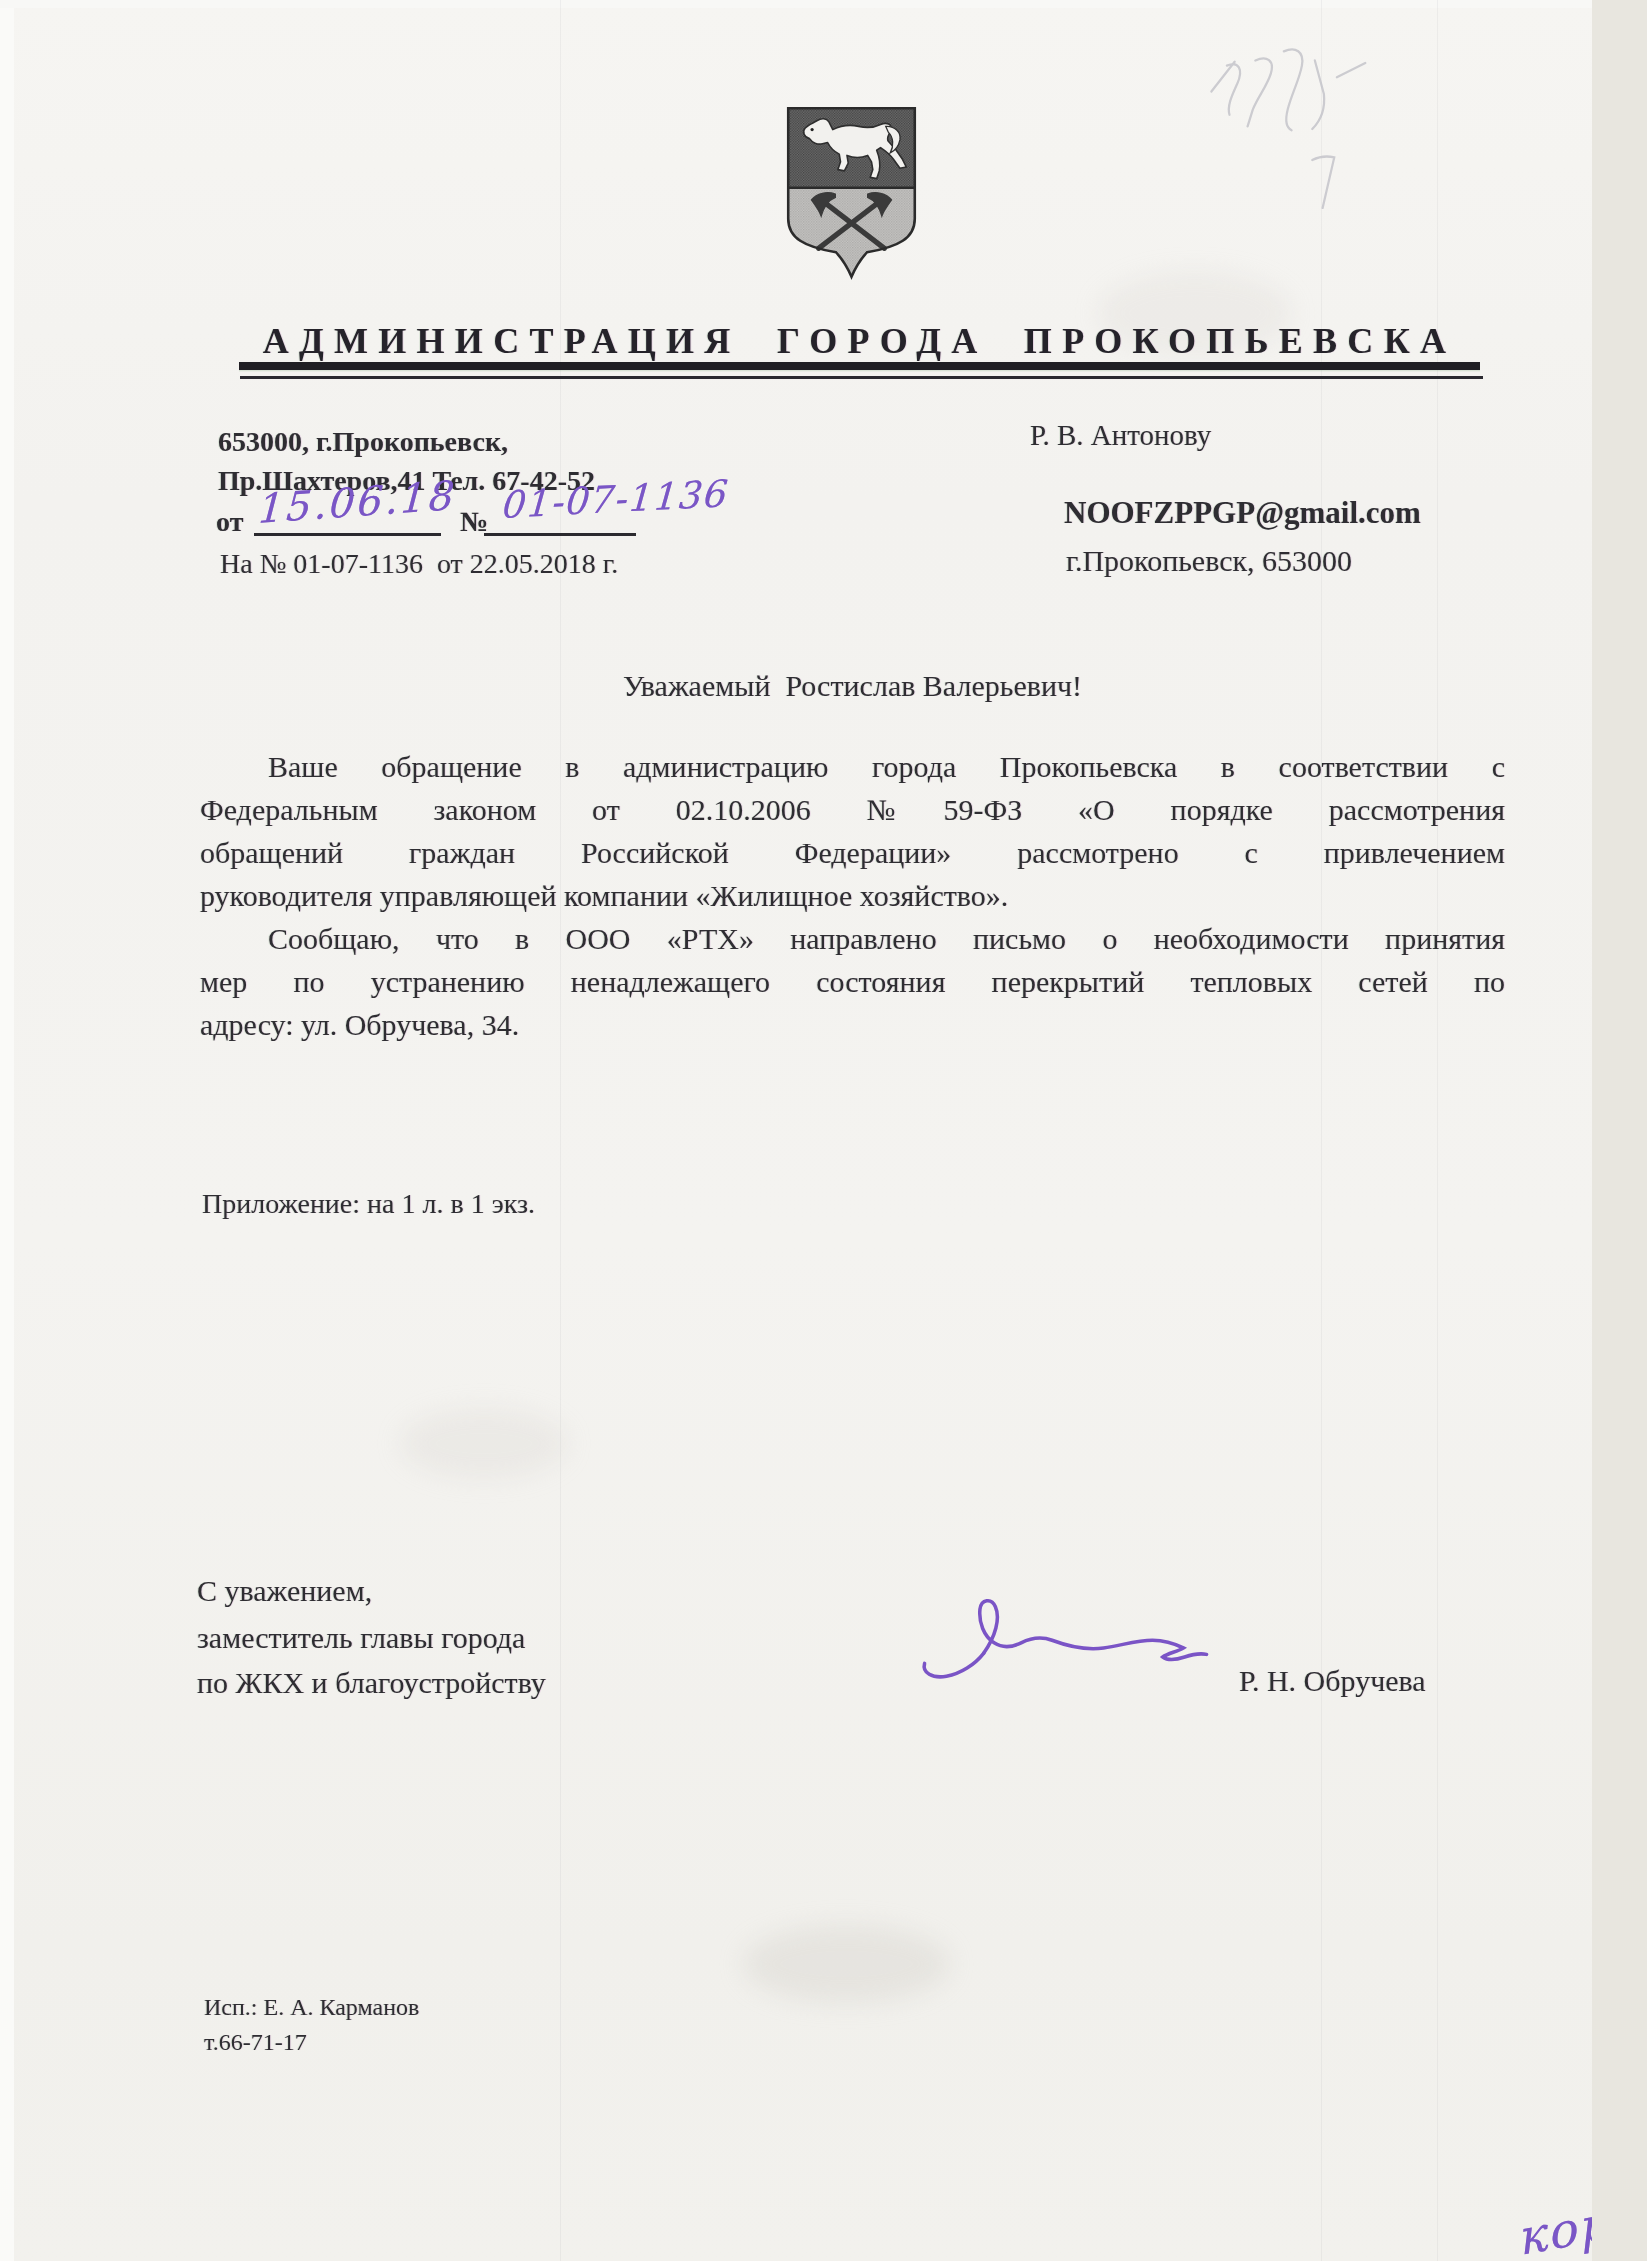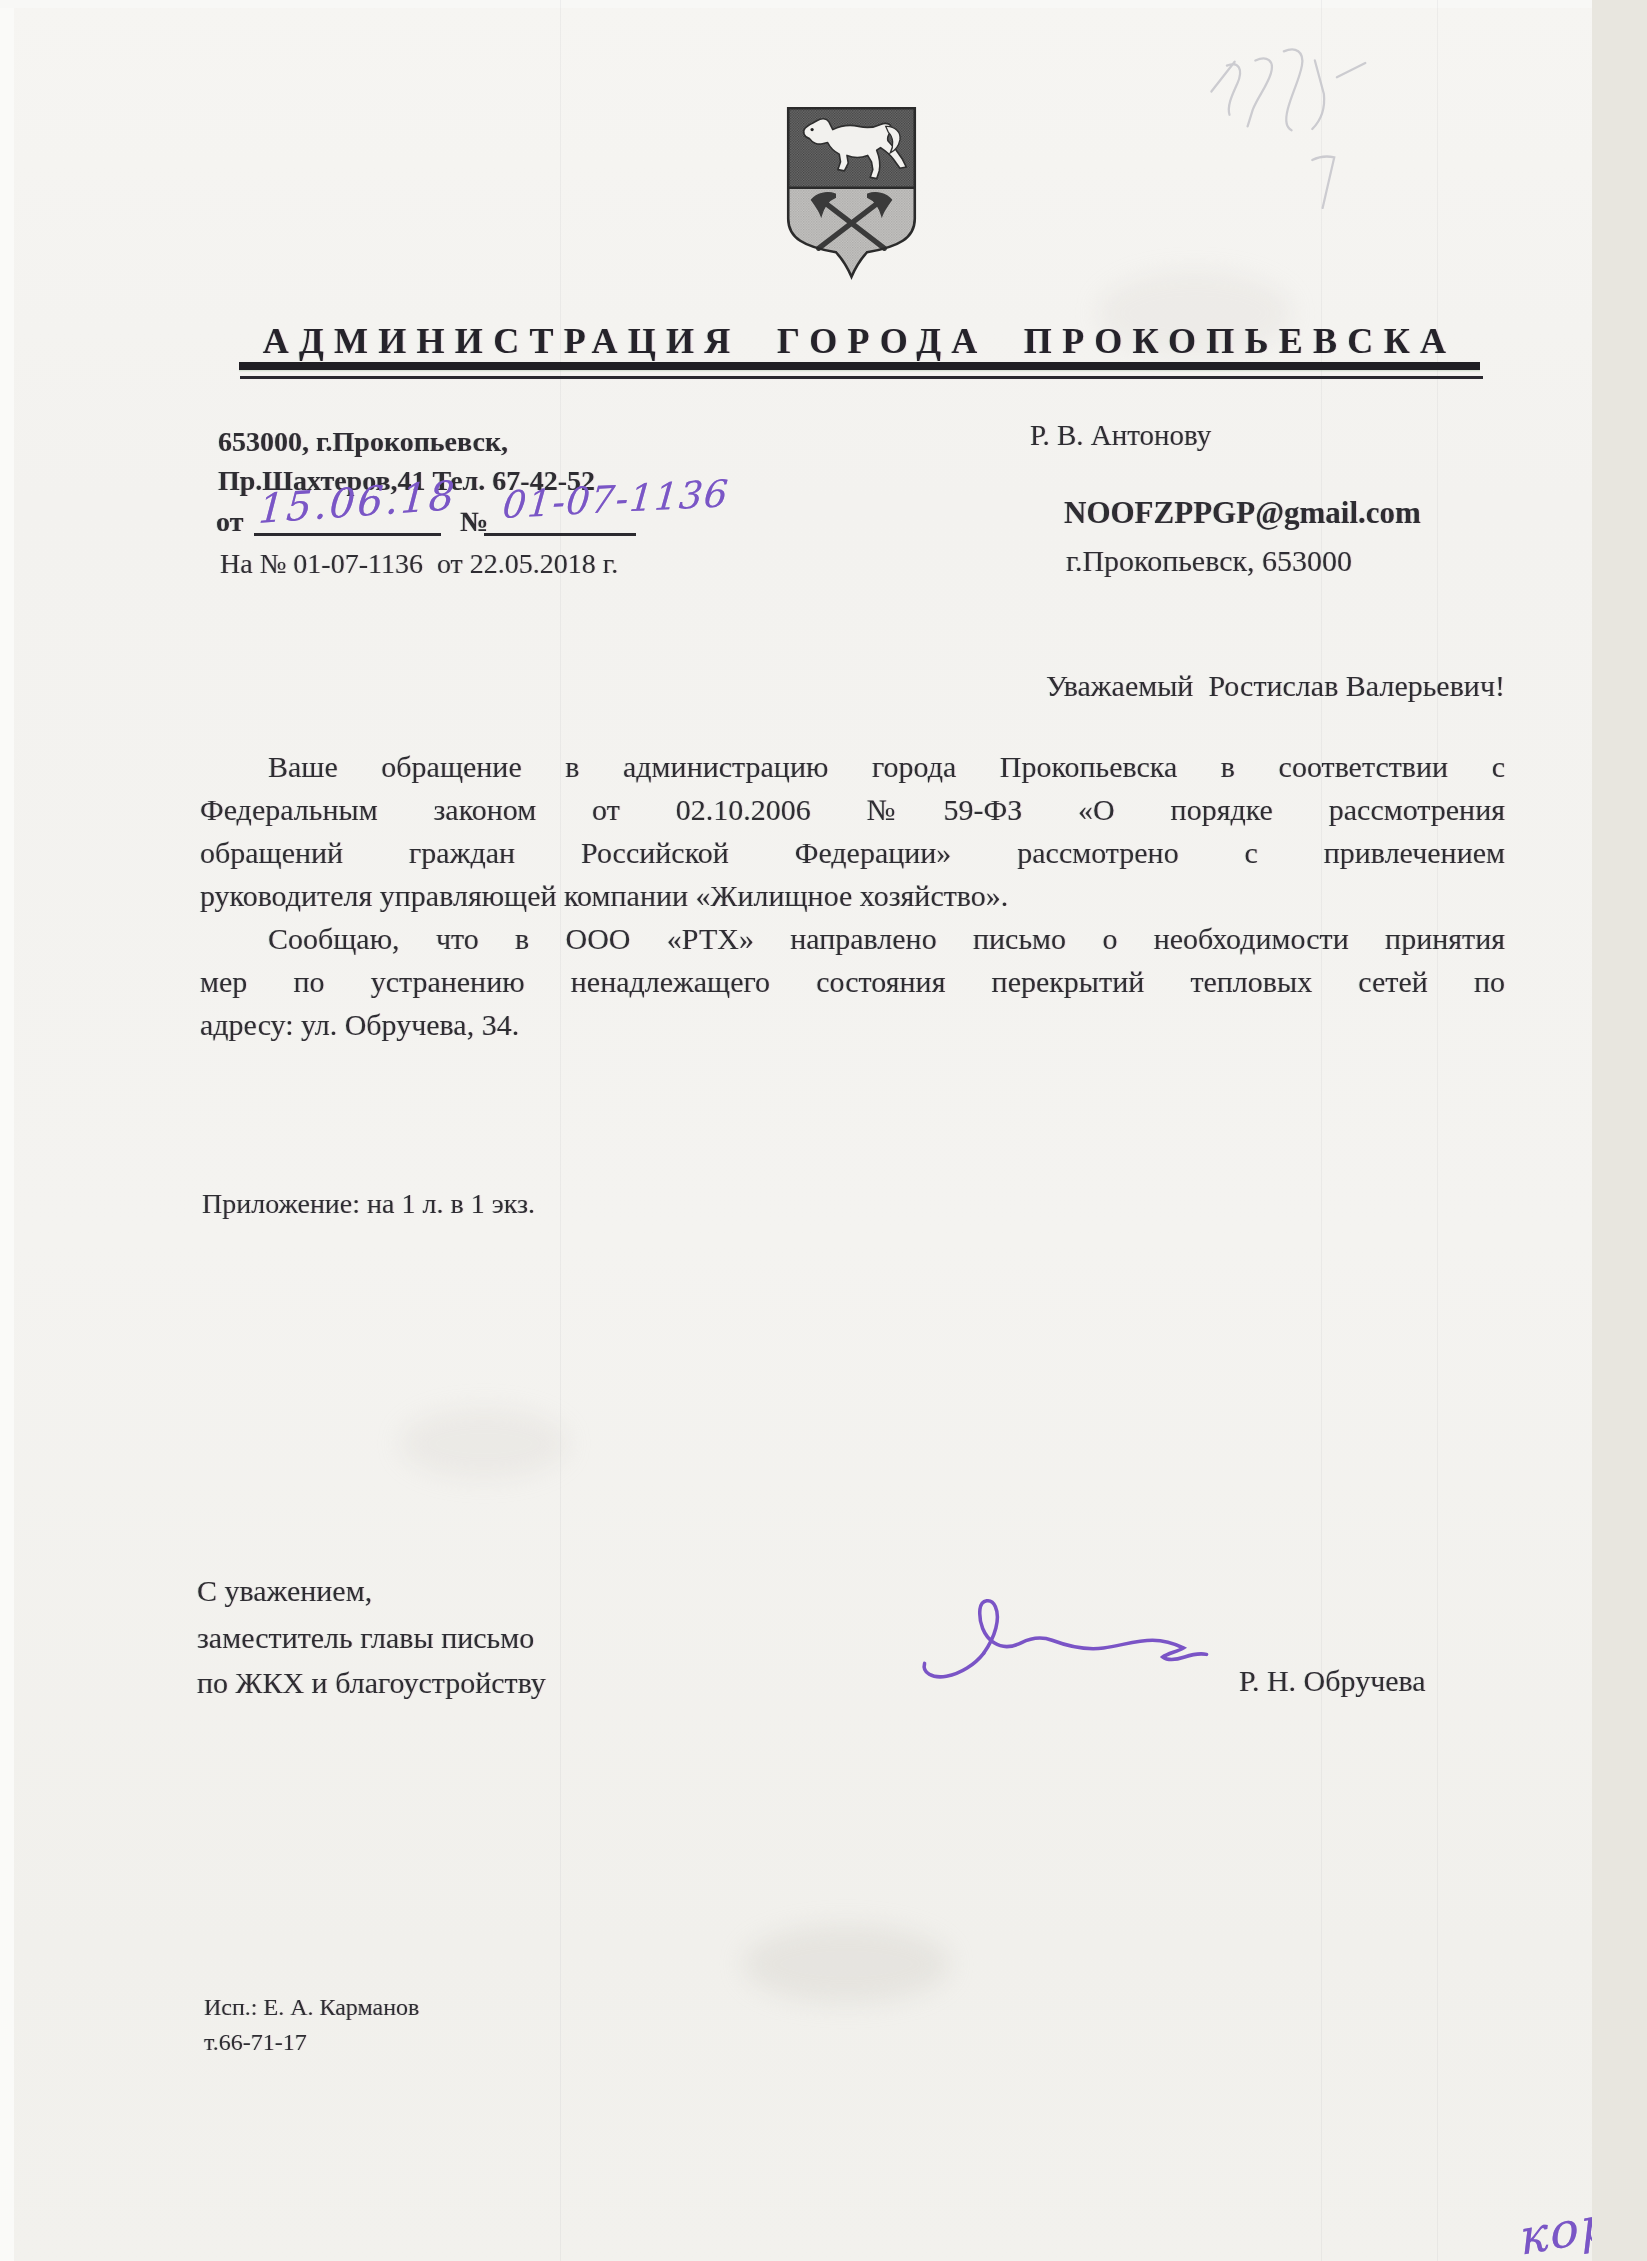--- a/index.html
+++ b/index.html
@@ -52,21 +52,21 @@
                   transform:rotate(-3deg) skewX(-8deg); transform-origin:left bottom; }
   .number-line  { left:484px; top:533px; width:152px; height:3.2px; background:#2b2a2f; }
   .reference    { left:220px; top:548px; font-size:28px; }
 
   
   .recipient-name  { left:1030px; top:419px; font-size:29px; }
   .recipient-email { left:1064px; top:495px; font-size:31px;font-weight:bold; }
   .recipient-city  { left:1066px; top:544px; font-size:30px; }
 
   
-  .salutation { left:200px; top:669px; width:1305px; text-align:right; font-size:30px; }
+  .salutation { left:200px; top:669px; width:1305px; text-align:center; font-size:30px; }
   .body-text  { left:200px; top:745px; width:1305px; font-size:30px; line-height:43px; }
   .para-line  { text-align:justify; text-align-last:justify; }
   .para-line.first { text-indent:68px; }
   .para-line.last  { text-align-last:left; }
   .attachment { left:202px; top:1188px; font-size:28px; }
 
   
   .closing-1 { left:197px; top:1574px; font-size:30px; }
   .closing-2 { left:197px; top:1621px; font-size:30px; }
   .closing-3 { left:197px; top:1666px; font-size:30px; }
@@ -176,21 +176,21 @@
       </div>
     <div>
         <div class="para-line first">Сообщаю, что в ООО «РТХ» направлено письмо о необходимости принятия</div>
         <div class="para-line">мер по устранению ненадлежащего состояния перекрытий тепловых сетей по</div>
         <div class="para-line last">адресу: ул. Обручева, 34.</div>
       </div>
   </div>
   <div class="abs attachment print">Приложение: на 1 л. в 1 экз.</div>
 
   <div class="abs closing-1 print">С уважением,</div>
-  <div class="abs closing-2 print">заместитель главы письмо</div>
+  <div class="abs closing-2 print">заместитель главы города</div>
   <div class="abs closing-3 print">по ЖКХ и благоустройству</div>
   <svg class="abs signature-svg" width="304" height="103" viewBox="0 0 470 160">
     <g fill="none" stroke="#7a54c6" stroke-width="5.5" stroke-linecap="round">
       <path d="M6,128 C2,142 18,152 40,148 C62,144 84,130 98,112"></path>
       <path d="M98,112 C116,86 124,58 116,40 C110,26 94,28 92,44 C90,64 98,86 114,96 C128,105 144,102 156,96 C172,88 188,86 204,92 C228,101 256,108 284,104 C312,100 336,92 360,92 C380,92 396,98 408,104 C398,110 384,112 376,118 C384,124 398,122 410,118 C422,114 434,112 444,114"></path>
     </g>
   </svg>
   <div class="abs signer print">Р. Н. Обручева</div>
 
   <div class="abs footer-1 print">Исп.: Е. А. Карманов</div>

